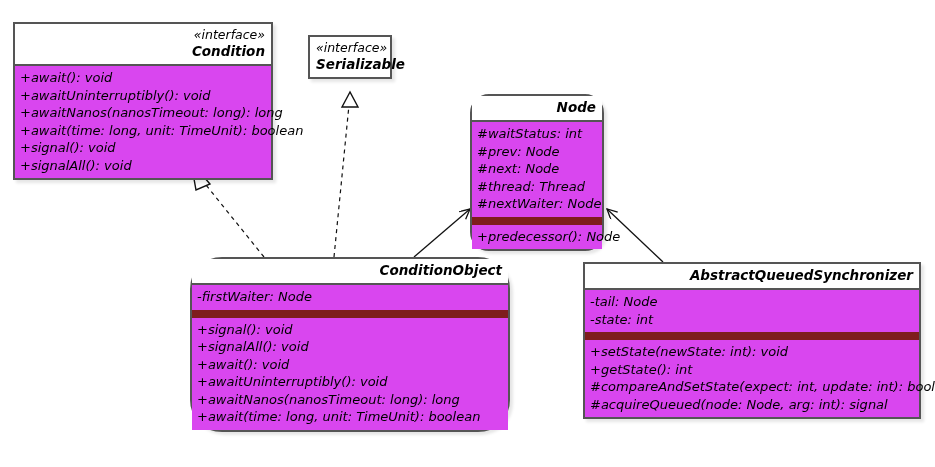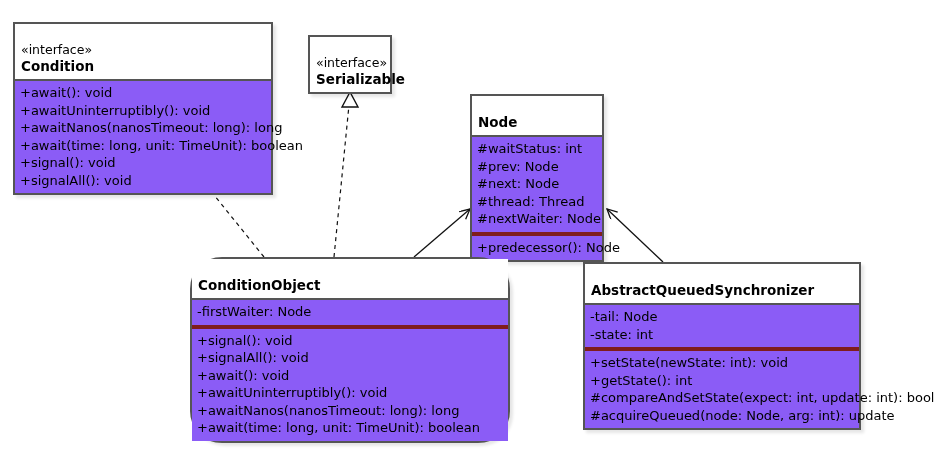--- a/index.html
+++ b/index.html
@@ -26,23 +26,24 @@
   .uml-class {
     position: absolute;
     box-sizing: border-box;
     background: #ffffff;
     border: 2px solid #555555;
     box-shadow: 3px 3px 3px rgba(0,0,0,0.10);
     z-index: 2;
   }
   .uml-header {
     box-sizing: border-box;
-    text-align: left;
-    padding: 18px 6px 4px 6px;
+    text-align: right;
+    padding: 3px 6px 4px 6px;
     background: #ffffff;
+    font-style: italic;
   }
   .uml-header.with-sep {
     border-bottom: 2px solid #555555;
   }
   .stereotype {
     display: block;
     font-size: 12.5px;
     line-height: 16px;
     color: #000000;
     font-weight: normal;
@@ -50,38 +51,39 @@
   .class-name {
     display: block;
     font-size: 13.5px;
     line-height: 17px;
     font-weight: bold;
     color: #000000;
   }
   .compartment {
     box-sizing: border-box;
     padding: 3px 5px 4px 5px;
-    background: #8b5cf6;
+    background: #d946ef;
+    font-style: italic;
   }
   .compartment.with-sep {
-    border-bottom: 4px solid #7f1d1d;
+    border-bottom: 8px solid #7f1d1d;
   }
   .member {
     display: block;
     font-size: 13px;
     line-height: 17.5px;
     color: #000000;
     white-space: nowrap;
   }
   
   #box-condition     { left: 13px;  top: 22px;  width: 260px; }
   #box-serializable  { left: 308px; top: 35px;  width: 84px;  }
-  #box-node          { left: 470px; top: 94px;  width: 134px; }
+  #box-node          { left: 470px; top: 94px;  width: 134px; border-radius: 19px; }
   #box-conditionobj  { left: 190px; top: 257px; width: 320px; border-radius: 32px; }
-  #box-aqs           { left: 583px; top: 262px; width: 278px; }
+  #box-aqs           { left: 583px; top: 262px; width: 338px; }
 </style>
 </head>
 <body>
 
 <div id="canvas">
 
   <svg class="edges" viewBox="0 0 935 467" xmlns="http://www.w3.org/2000/svg">
     <defs>
       <marker id="open-arrow" markerWidth="14" markerHeight="14" refX="11" refY="5" orient="auto" markerUnits="userSpaceOnUse">
         <path d="M1,0 L11,5 L1,10" fill="none" stroke="#111111" stroke-width="1.3"></path>
@@ -167,17 +169,17 @@
       <span class="class-name">AbstractQueuedSynchronizer</span>
     </div>
     <div class="compartment with-sep">
       <span class="member">-tail: Node</span>
       <span class="member">-state: int</span>
     </div>
     <div class="compartment">
       <span class="member">+setState(newState: int): void</span>
       <span class="member">+getState(): int</span>
       <span class="member">#compareAndSetState(expect: int, update: int): boolean</span>
-      <span class="member">#acquireQueued(node: Node, arg: int): update</span>
+      <span class="member">#acquireQueued(node: Node, arg: int): signal</span>
     </div>
   </div>
 
 </div>
 
 </body></html>

